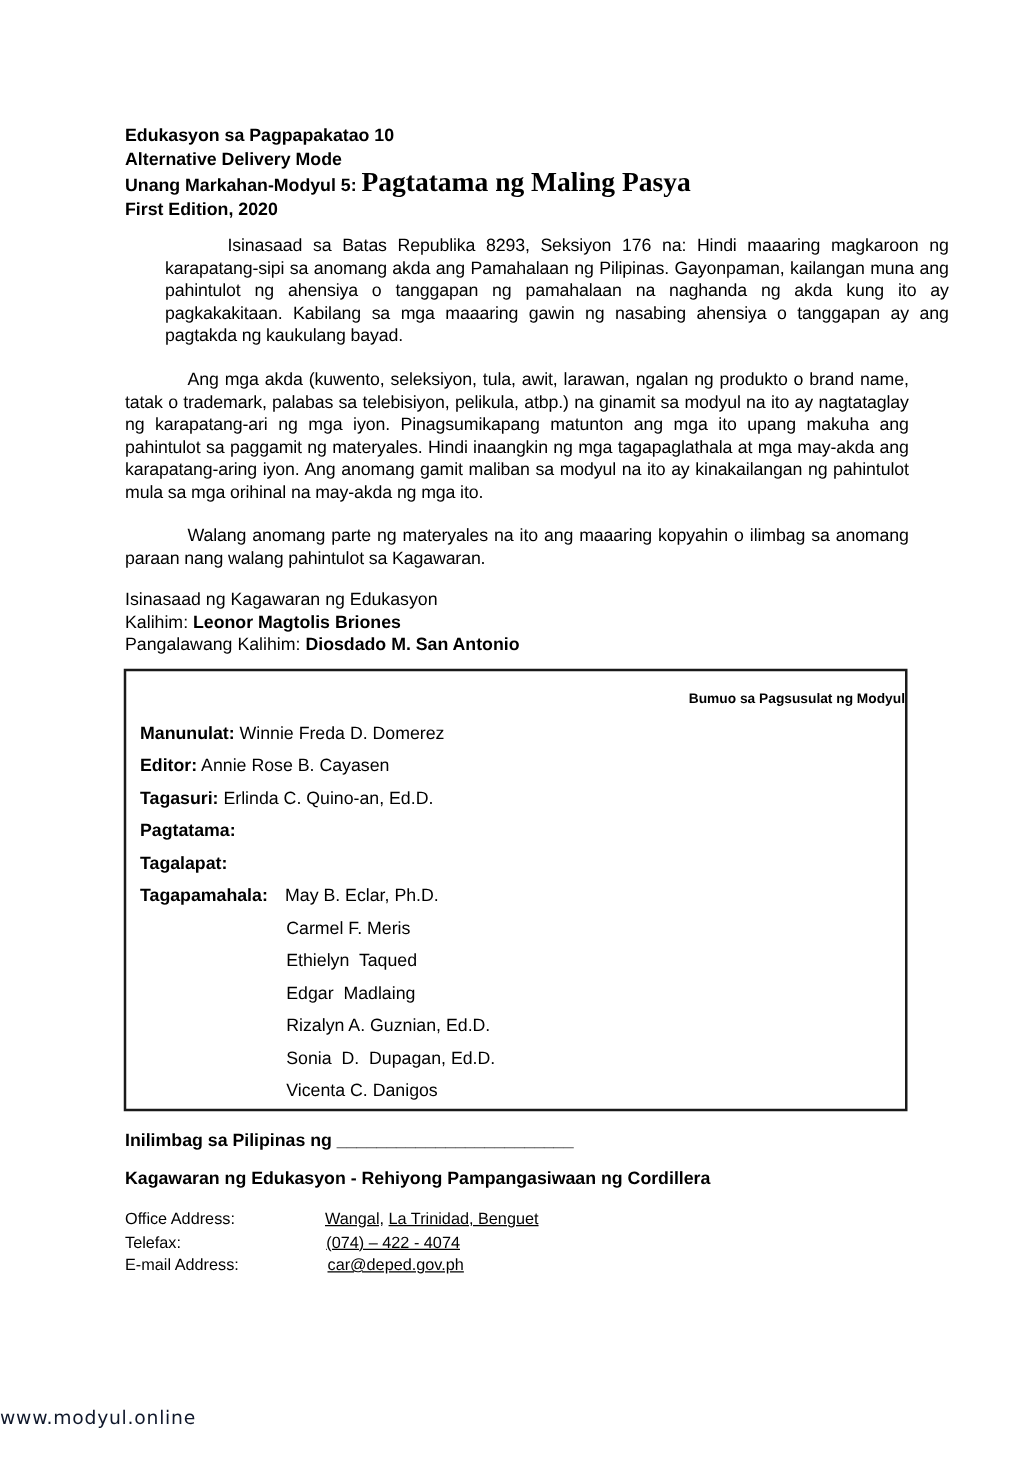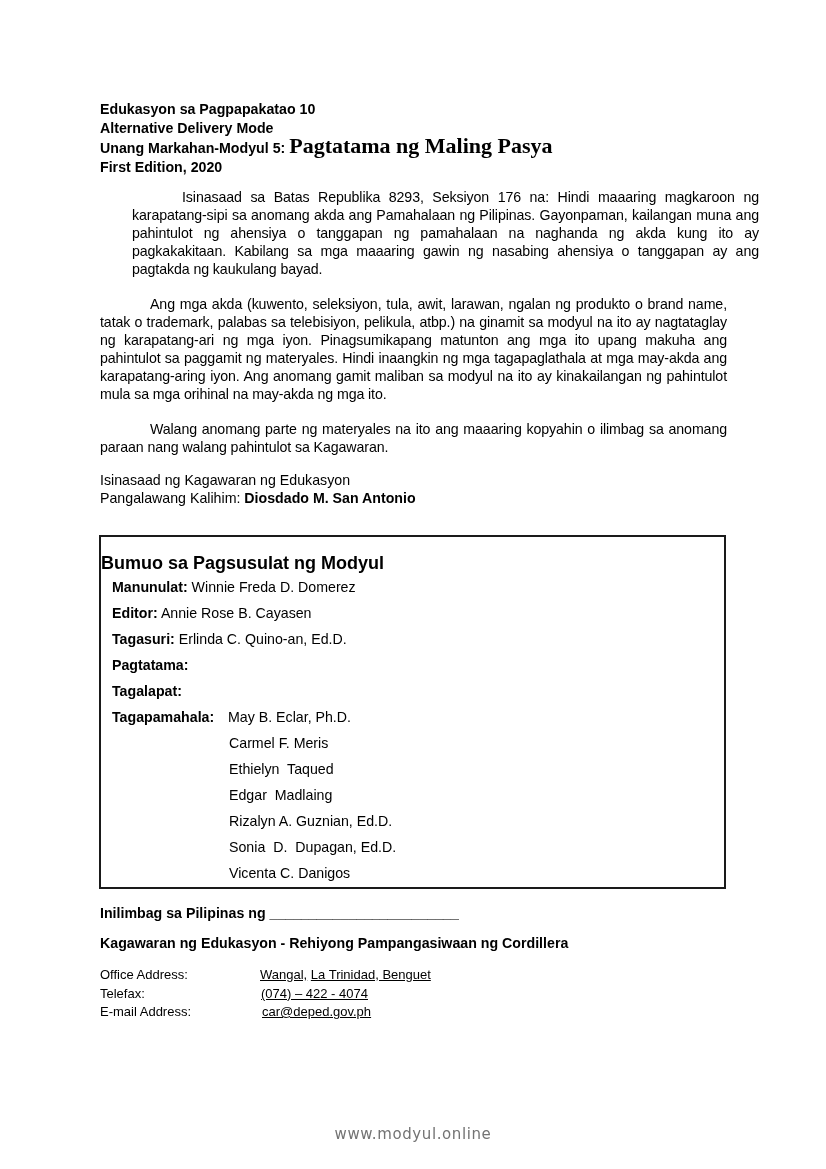--- a/index.html
+++ b/index.html
@@ -8,47 +8,48 @@
   .abs { position: absolute; }
   .header { left: 100px; top: 100px; font-size: 14.2px; font-weight: bold; line-height: 18.5px; }
   .header .serif { font-family: "Liberation Serif", "DejaVu Serif", serif; font-size: 22px; font-weight: bold; }
   .para { left: 100px; width: 627px; font-size: 14.2px; line-height: 18.1px; text-align: justify; text-indent: 50px; margin: 0; letter-spacing: -0.1px; }
   .p1 { top: 188px; margin-left: 32px; }
   .p2 { top: 295px; }
   .p3 { top: 420px; }
   .pub { left: 100px; top: 471px; font-size: 14.2px; line-height: 18.1px; }
   .pub b { font-weight: bold; }
   .box { left: 99px; top: 535px; width: 623px; height: 350px; border: 2px solid #1a1a1a; }
-  .box-title { position: absolute; left: 0; right: 0; top: 16px; text-align: left; font-weight: bold; font-size: 18px; }
+  .box-title { position: absolute; left: 0; right: 0; top: 16px; text-align: right; font-weight: bold; font-size: 11px; }
   .row { position: absolute; left: 11px; font-size: 14.2px; }
   .row b { font-weight: bold; }
   .mgr { position: absolute; left: 128px; font-size: 14.2px; }
   .printed { left: 100px; top: 905px; font-size: 14.2px; font-weight: bold; }
   .region { left: 100px; top: 935px; font-size: 14.2px; font-weight: bold; }
   .contact { left: 100px; top: 966px; font-size: 13px; line-height: 18.5px; }
   .contact .lbl { display: inline-block; width: 160px; }
   .contact .val { text-decoration: underline; }
-  .watermark { left: 0; width: 826px; top: 1125px; text-align: center; font-size: 15px; color: #737373; letter-spacing: 0.6px; font-family: "DejaVu Sans", sans-serif; }
+  .watermark { left: 0; width: 826px; top: 1125px; text-align: left; font-size: 15px; color: #0f172a; letter-spacing: 0.6px; font-family: "DejaVu Sans", sans-serif; }
 </style>
 </head>
 <body>
 
 <div class="abs header">
   <div>Edukasyon sa Pagpapakatao 10</div>
   <div>Alternative Delivery Mode</div>
   <div><span>Unang Markahan-Modyul 5: </span><span class="serif">Pagtatama ng Maling Pasya</span></div>
   <div>First Edition, 2020</div>
 </div>
 
 <p class="abs para p1">Isinasaad sa Batas Republika 8293, Seksiyon 176 na: Hindi maaaring magkaroon ng karapatang-sipi sa anomang akda ang Pamahalaan ng Pilipinas. Gayonpaman, kailangan muna ang pahintulot ng ahensiya o tanggapan ng pamahalaan na naghanda ng akda kung ito ay pagkakakitaan. Kabilang sa mga maaaring gawin ng nasabing ahensiya o tanggapan ay ang pagtakda ng kaukulang bayad.</p>
 <p class="abs para p2">Ang mga akda (kuwento, seleksiyon, tula, awit, larawan, ngalan ng produkto o brand name, tatak o trademark, palabas sa telebisiyon, pelikula, atbp.) na ginamit sa modyul na ito ay nagtataglay ng karapatang-ari ng mga iyon. Pinagsumikapang matunton ang mga ito upang makuha ang pahintulot sa paggamit ng materyales. Hindi inaangkin ng mga tagapaglathala at mga may-akda ang karapatang-aring iyon. Ang anomang gamit maliban sa modyul na ito ay kinakailangan ng pahintulot mula sa mga orihinal na may-akda ng mga ito.</p>
 <p class="abs para p3">Walang anomang parte ng materyales na ito ang maaaring kopyahin o ilimbag sa anomang paraan nang walang pahintulot sa Kagawaran.</p>
 
 <div class="abs pub">
   <div>Isinasaad ng Kagawaran ng Edukasyon</div>
+  <div><span>Kalihim: </span><b>Leonor Magtolis Briones</b></div>
   <div><span>Pangalawang Kalihim: </span><b>Diosdado M. San Antonio</b></div>
 </div>
 
 <div class="abs box">
   <div class="box-title">Bumuo sa Pagsusulat ng Modyul</div>
   <div class="row" style="top:42px"><b>Manunulat:</b><span> Winnie Freda D. Domerez</span></div>
   <div class="row" style="top:68px"><b>Editor:</b><span> Annie Rose B. Cayasen</span></div>
   <div class="row" style="top:94px"><b>Tagasuri:</b><span> Erlinda C. Quino-an, Ed.D.</span></div>
   <div class="row" style="top:120px"><b>Pagtatama:</b></div>
   <div class="row" style="top:146px"><b>Tagalapat:</b></div>

